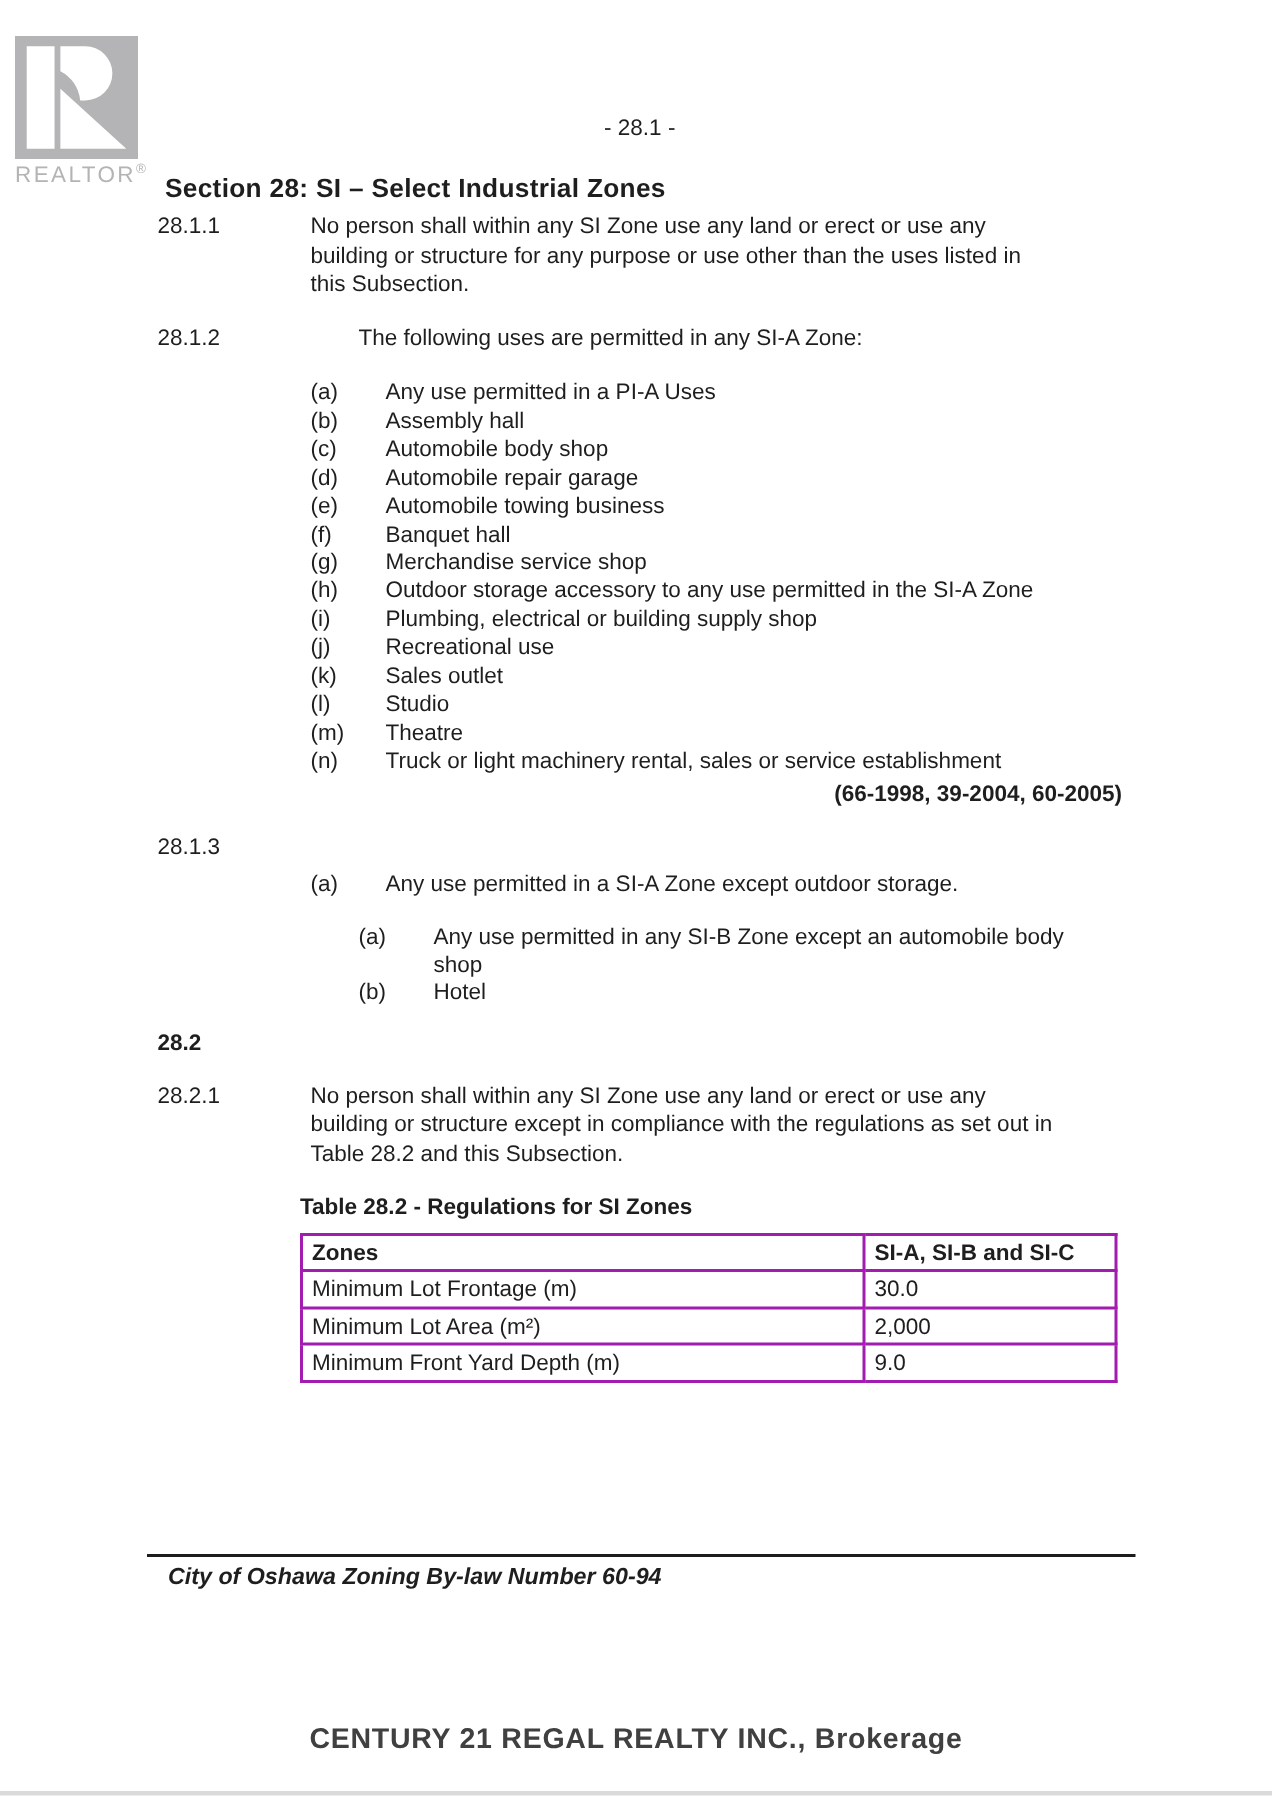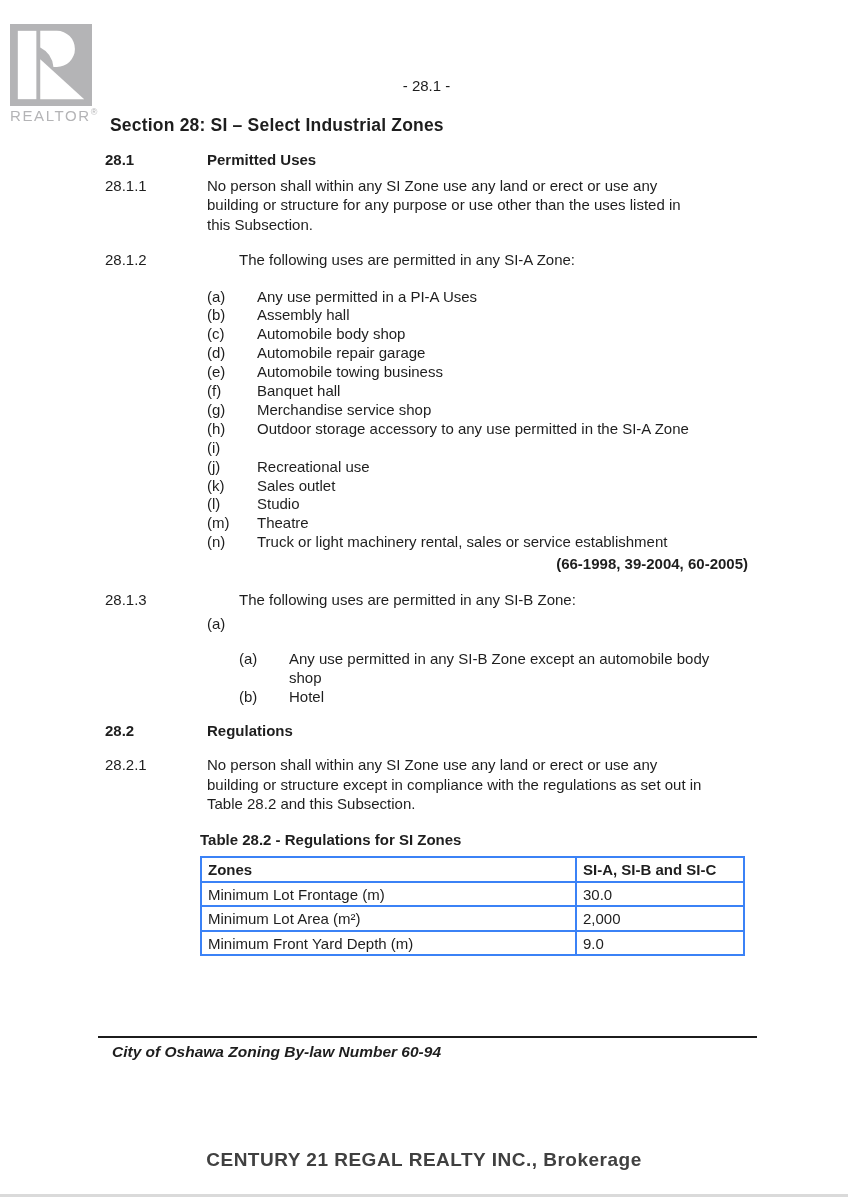--- a/index.html
+++ b/index.html
@@ -36,21 +36,21 @@
   .use-letter { flex:0 0 50px; }
   .use-text { white-space:pre-line; }
 
   .amend { text-align:right; font-weight:bold; margin-top:2px; }
   .split { display:flex; justify-content:space-between; }
 
   
   .tbl-caption { font-weight:bold; margin:16px 0 0 -7px; }
   table.reg { border-collapse:collapse; width:543px; margin:7px 0 0 -7px; table-layout:fixed; }
   table.reg th, table.reg td {
-    border:2px solid #3b82f6; padding:2px 6px 1px 6px;
+    border:2px solid #a21caf; padding:2px 6px 1px 6px;
     font-size:15px; text-align:left; font-weight:normal; line-height:19.5px;
   }
   table.reg th { font-weight:bold; }
   table.reg col.c1 { width:375px; }
   table.reg col.c2 { width:168px; }
 
   
   .footer-rule { position:absolute; left:98px; top:1036px; width:659px; height:2px; background:#1c1c1c; }
   .footer-text {
     position:absolute; left:112px; top:1043px; width:659px;
@@ -78,24 +78,20 @@
     </svg>
     <div class="logo-text"><span>REALTOR</span><sup>®</sup></div>
   </div>
 
   <div class="doc">
 
     <div class="pageno">- 28.1 -</div>
 
     <div class="section-title">Section 28: SI – Select Industrial Zones</div>
 
-    <div class="row gap15">
-      <div class="num bold">28.1</div>
-      <div class="body bold">Permitted Uses</div>
-    </div>
 
     <div class="row gap17">
       <div class="num">28.1.1</div>
       <div class="body pre">No person shall within any SI Zone use any land or erect or use any
 building or structure for any purpose or use other than the uses listed in
 this Subsection.</div>
     </div>
 
     <div class="row gap16">
       <div class="num">28.1.2</div>
@@ -141,20 +137,21 @@
     <span class="use-text">Merchandise service shop</span>
   </div>
 
   <div class="use-row">
     <span class="use-letter">(h)</span>
     <span class="use-text">Outdoor storage accessory to any use permitted in the SI-A Zone</span>
   </div>
 
   <div class="use-row">
     <span class="use-letter">(i)</span>
+    <span class="use-text">Plumbing, electrical or building supply shop</span>
   </div>
 
   <div class="use-row">
     <span class="use-letter">(j)</span>
     <span class="use-text">Recreational use</span>
   </div>
 
   <div class="use-row">
     <span class="use-letter">(k)</span>
     <span class="use-text">Sales outlet</span>
@@ -174,29 +171,29 @@
     <span class="use-letter">(n)</span>
     <span class="use-text">Truck or light machinery rental, sales or service establishment</span>
   </div>
 </div>
         <div class="amend">(66-1998, 39-2004, 60-2005)</div>
       </div>
     </div>
 
     <div class="row gap16">
       <div class="num">28.1.3</div>
-      <div class="body">The following uses are permitted in any SI-B Zone:</div>
     </div>
 
     <div class="row gap17">
       <div class="num"></div>
       <div class="body">
         <div class="uses">
   <div class="use-row">
     <span class="use-letter">(a)</span>
+    <span class="use-text">Any use permitted in a SI-A Zone except outdoor storage.</span>
   </div>
 </div>
       </div>
     </div>
 
 
     <div class="row gap16">
       <div class="num"></div>
       <div class="body">
         <div class="uses">
@@ -209,21 +206,20 @@
   <div class="use-row">
     <span class="use-letter">(b)</span>
     <span class="use-text">Hotel</span>
   </div>
 </div>
       </div>
     </div>
 
     <div class="row gap14">
       <div class="num bold">28.2</div>
-      <div class="body bold">Regulations</div>
     </div>
 
     <div class="row gap15">
       <div class="num">28.2.1</div>
       <div class="body">
         <div class="pre">No person shall within any SI Zone use any land or erect or use any
 building or structure except in compliance with the regulations as set out in
 Table 28.2 and this Subsection.</div>
         <div class="tbl-caption">Table 28.2 - Regulations for SI Zones</div>
         <table class="reg">

